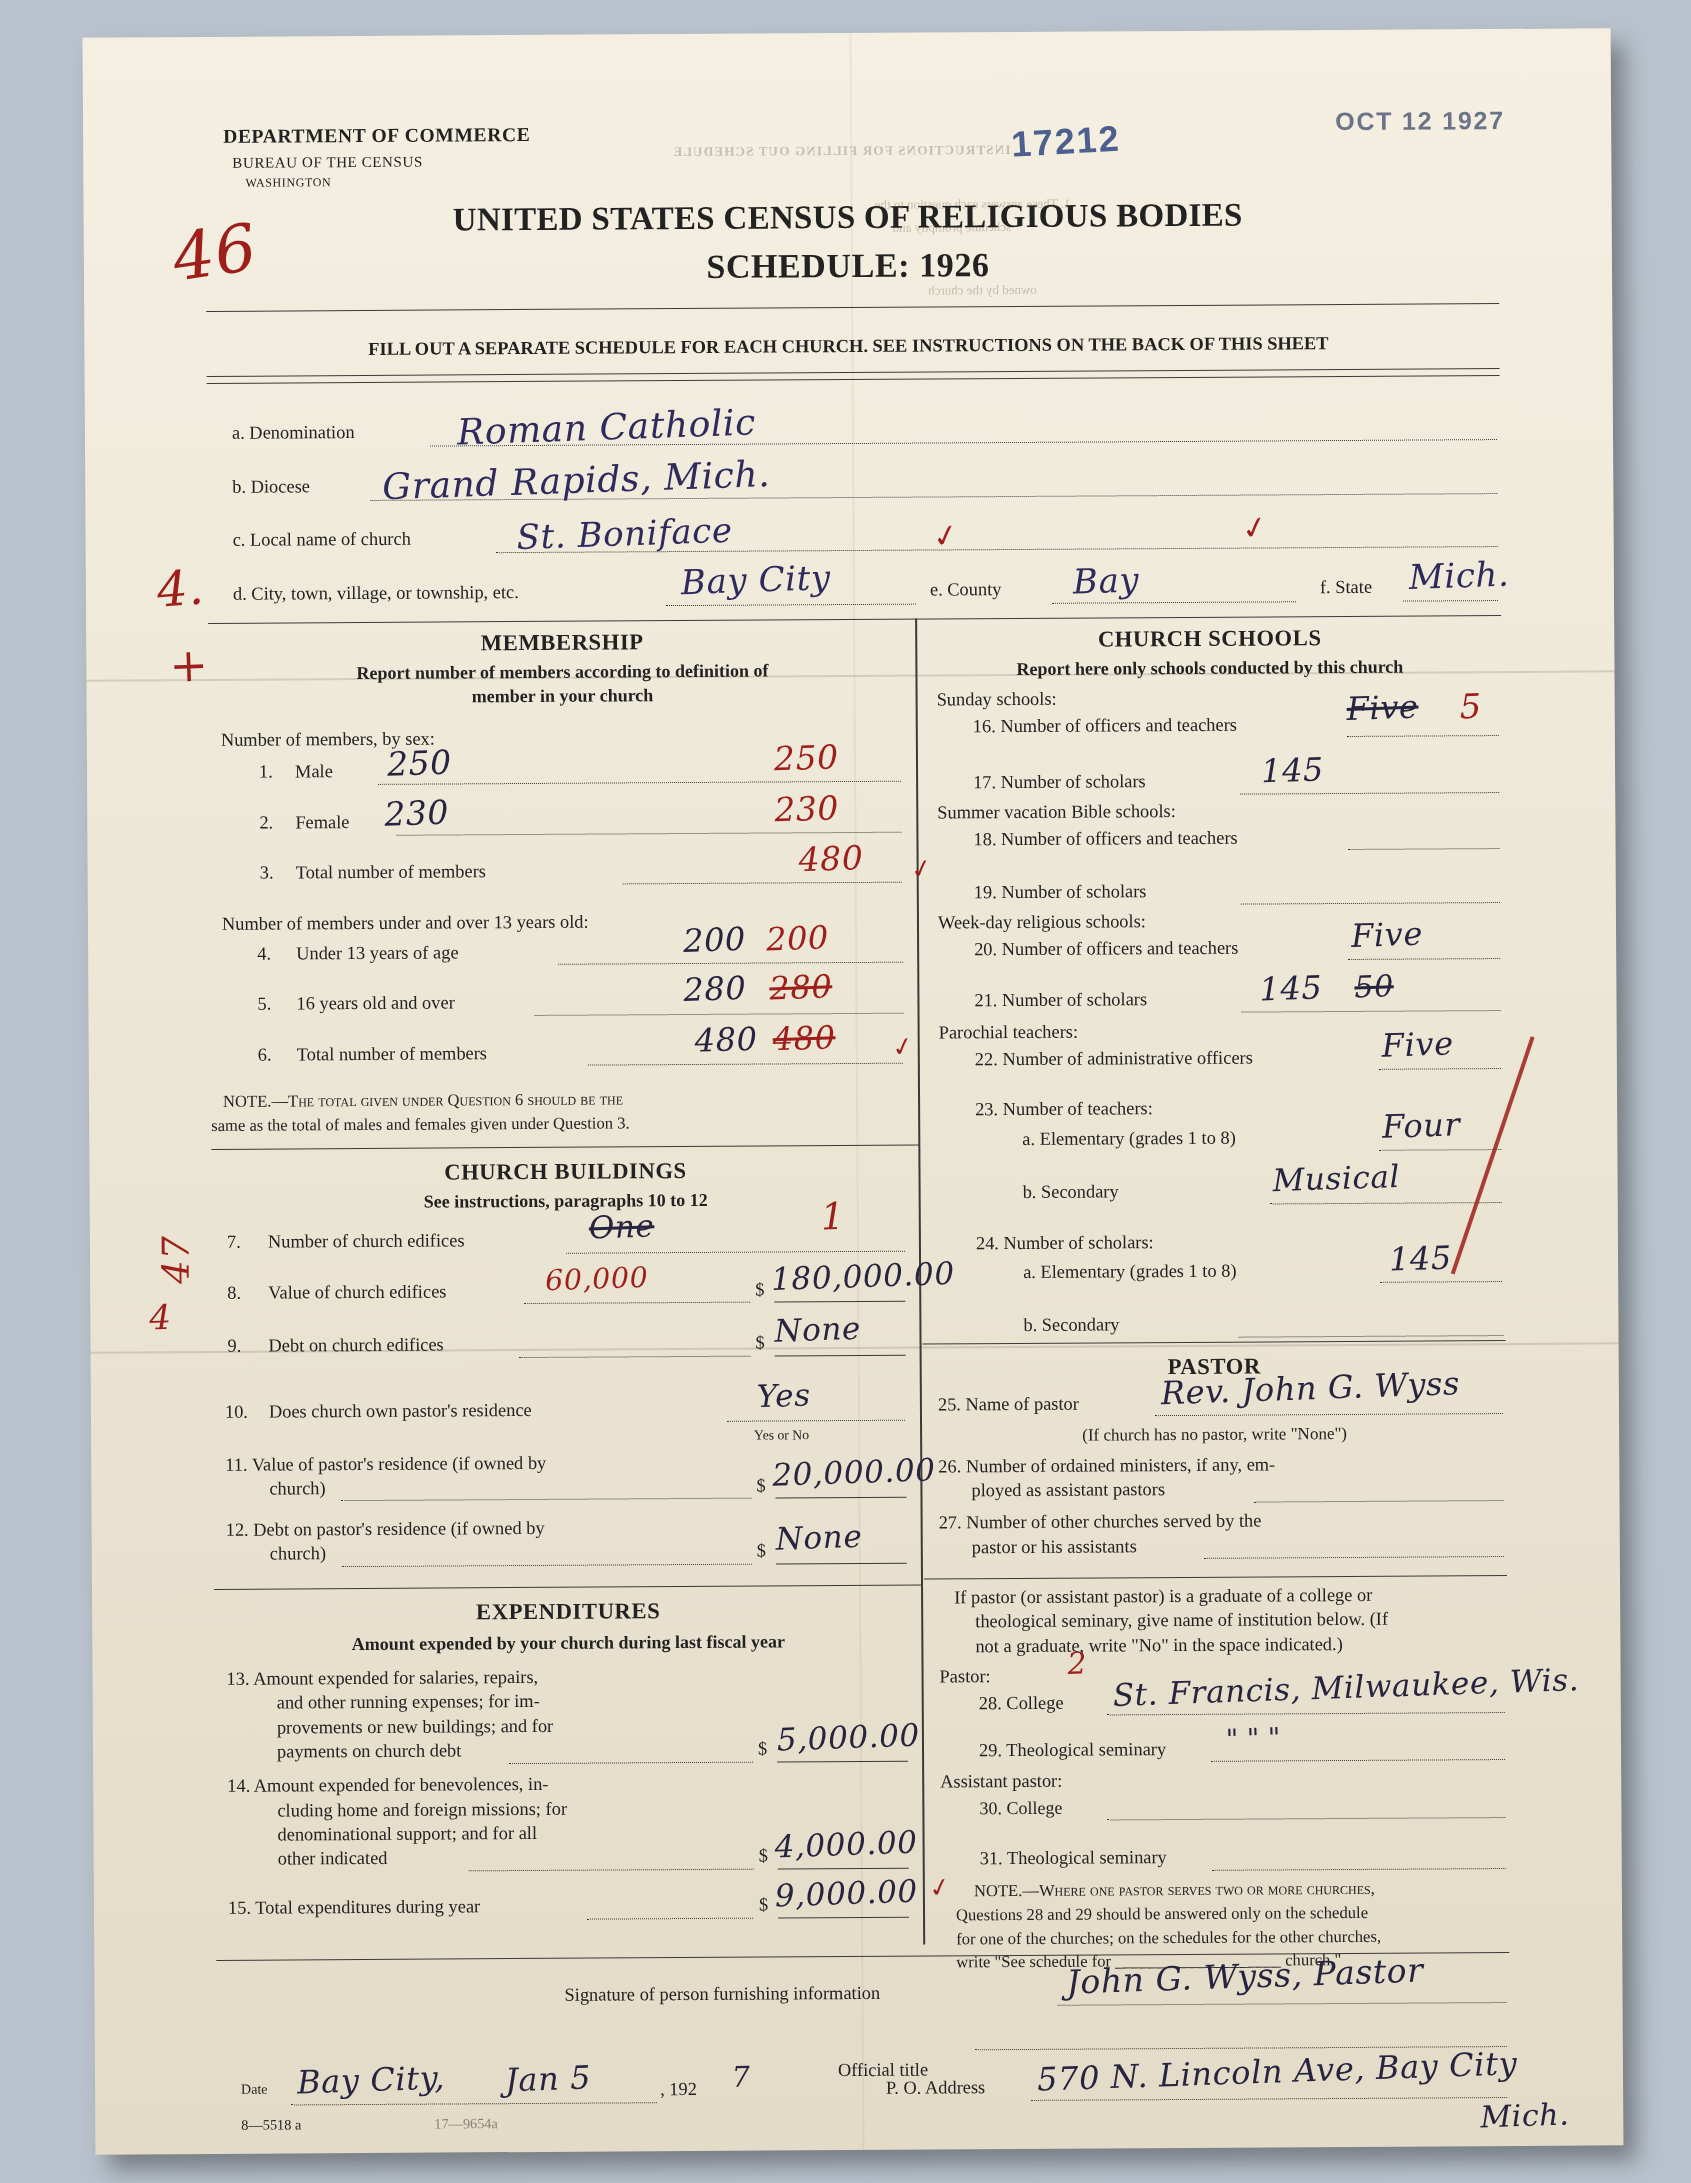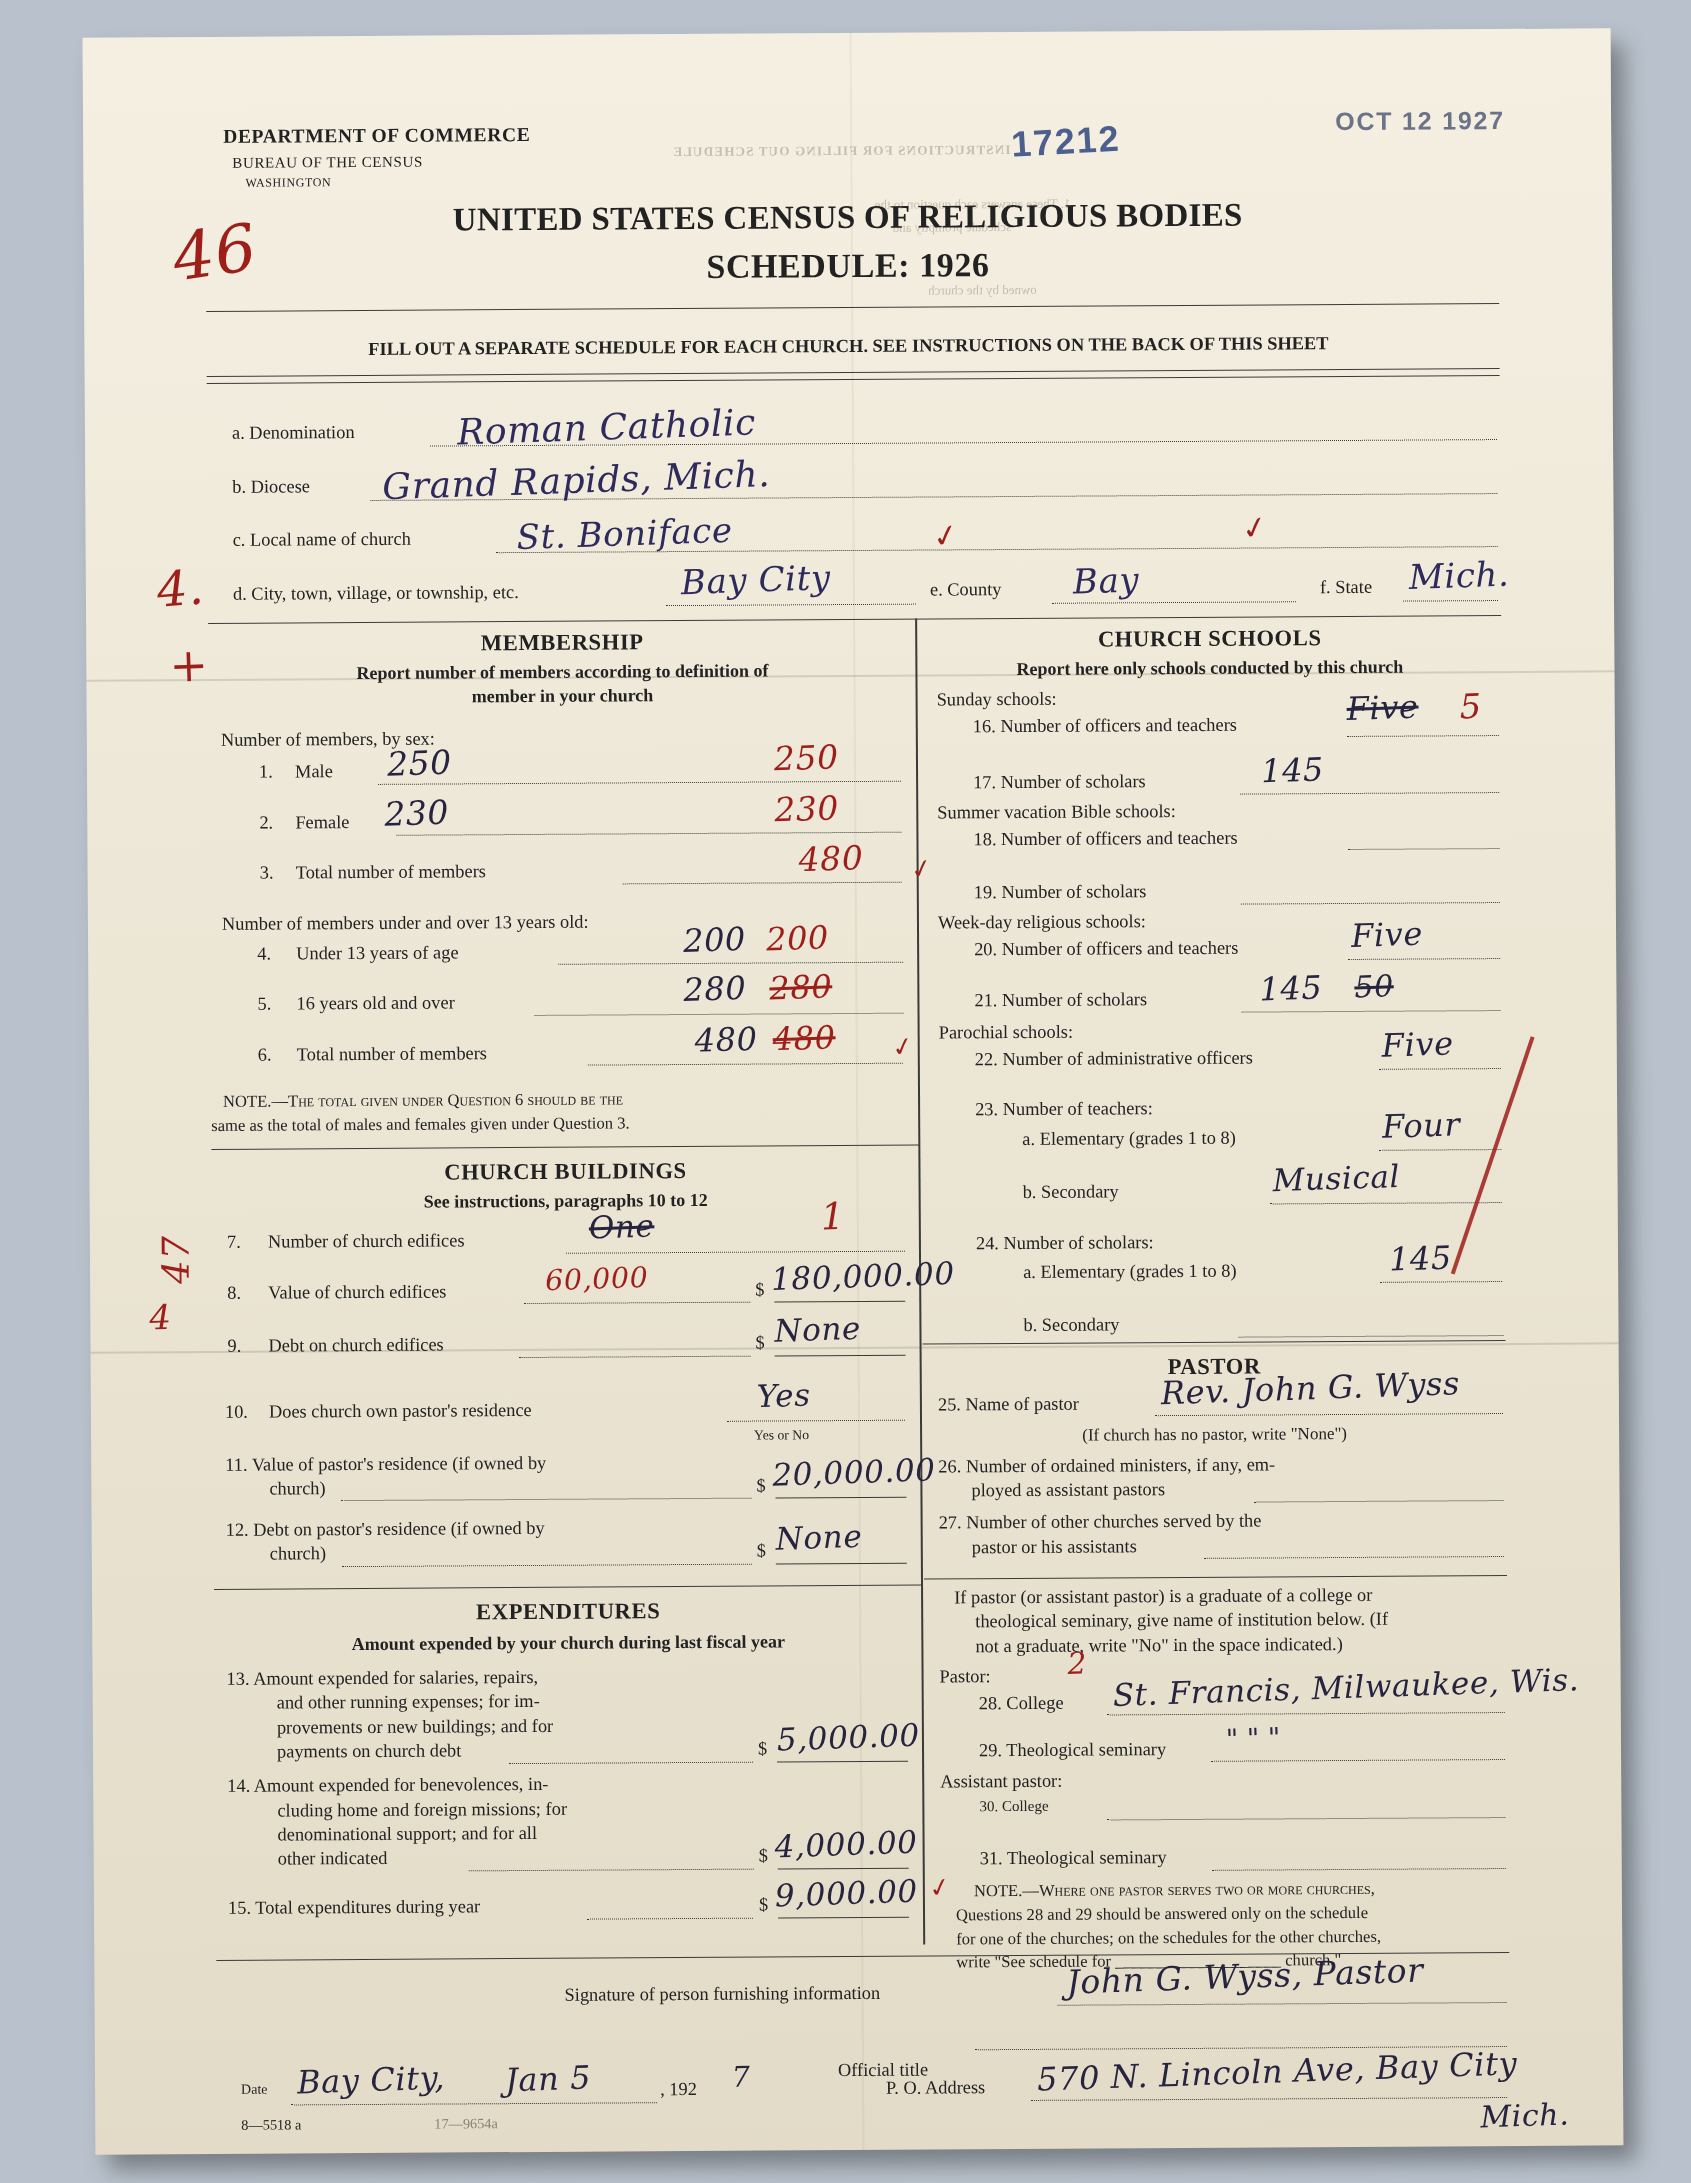--- a/index.html
+++ b/index.html
@@ -259,21 +259,21 @@
   <div class="t" style="left:850px;top:880px;font-size:18.4px;">Week-day religious schools:</div>
   <div class="t" style="left:886px;top:907px;font-size:18.4px;">20. Number of officers and teachers</div>
   <div class="dots" style="left:1260px;top:929px;width:152px;"></div>
   <div class="hw hwk" style="left:1263px;top:886px;font-size:32px;">Five</div>
 
   <div class="t" style="left:886px;top:958px;font-size:18.4px;">21. Number of scholars</div>
   <div class="dots" style="left:1153px;top:981px;width:259px;"></div>
   <div class="hw hwk" style="left:1171px;top:939px;font-size:32px;">145</div>
   <div class="hw hwk" style="left:1266px;top:939px;font-size:30px;text-decoration:line-through;">50</div>
 
-  <div class="t" style="left:850px;top:990px;font-size:18.4px;">Parochial schools:</div>
+  <div class="t" style="left:850px;top:990px;font-size:18.4px;">Parochial teachers:</div>
   <div class="t" style="left:886px;top:1017px;font-size:18.4px;">22. Number of administrative officers</div>
   <div class="dots" style="left:1290px;top:1039px;width:122px;"></div>
   <div class="hw hwk" style="left:1293px;top:996px;font-size:32px;">Five</div>
 
   <div class="t" style="left:886px;top:1067px;font-size:18.4px;">23. Number of teachers:</div>
   <div class="t" style="left:933px;top:1097px;font-size:18.4px;">a. Elementary (grades 1 to 8)</div>
   <div class="dots" style="left:1290px;top:1120px;width:122px;"></div>
   <div class="hw hwk" style="left:1293px;top:1077px;font-size:32px;">Four</div>
 
   <div class="t" style="left:933px;top:1150px;font-size:18.4px;">b. Secondary</div>
@@ -318,21 +318,21 @@
   <div class="hw hwr" style="left:975px;top:1614px;font-size:30px;">2</div>
   <div class="t" style="left:886px;top:1661px;font-size:18.4px;">28. College</div>
   <div class="dots" style="left:1014px;top:1683px;width:398px;"></div>
   <div class="hw hwk" style="left:1020px;top:1639px;font-size:31px;">St. Francis, Milwaukee, Wis.</div>
 
   <div class="t" style="left:886px;top:1708px;font-size:18.4px;">29. Theological seminary</div>
   <div class="dots" style="left:1118px;top:1730px;width:294px;"></div>
   <div class="hw hwk" style="left:1133px;top:1692px;font-size:27px;letter-spacing:0;">"                    "                 "</div>
 
   <div class="t" style="left:847px;top:1739px;font-size:18.4px;">Assistant pastor:</div>
-  <div class="t" style="left:886px;top:1766px;font-size:15px;text-align:center;">30. College</div>
+  <div class="t" style="left:886px;top:1766px;font-size:18px;text-align:center;">30. College</div>
   <div class="dots" style="left:1014px;top:1788px;width:398px;"></div>
 
   <div class="t" style="left:886px;top:1816px;font-size:18.4px;">31. Theological seminary</div>
   <div class="dots" style="left:1118px;top:1839px;width:294px;"></div>
 
   <div class="t sc" style="left:880px;top:1849px;font-size:16.6px;">NOTE.—Where one pastor serves two or more churches,</div>
   <div class="t" style="left:862px;top:1873px;font-size:16.6px;">Questions 28 and 29 should be answered only on the schedule</div>
   <div class="t" style="left:862px;top:1897px;font-size:16.6px;">for one of the churches; on the schedules for the other churches,</div>
   <div class="t" style="left:862px;top:1920px;font-size:16.6px;">write "See schedule for ____________________ church."</div>
   <div class="check" style="left:835px;top:1840px;font-size:26px;">✓</div>

